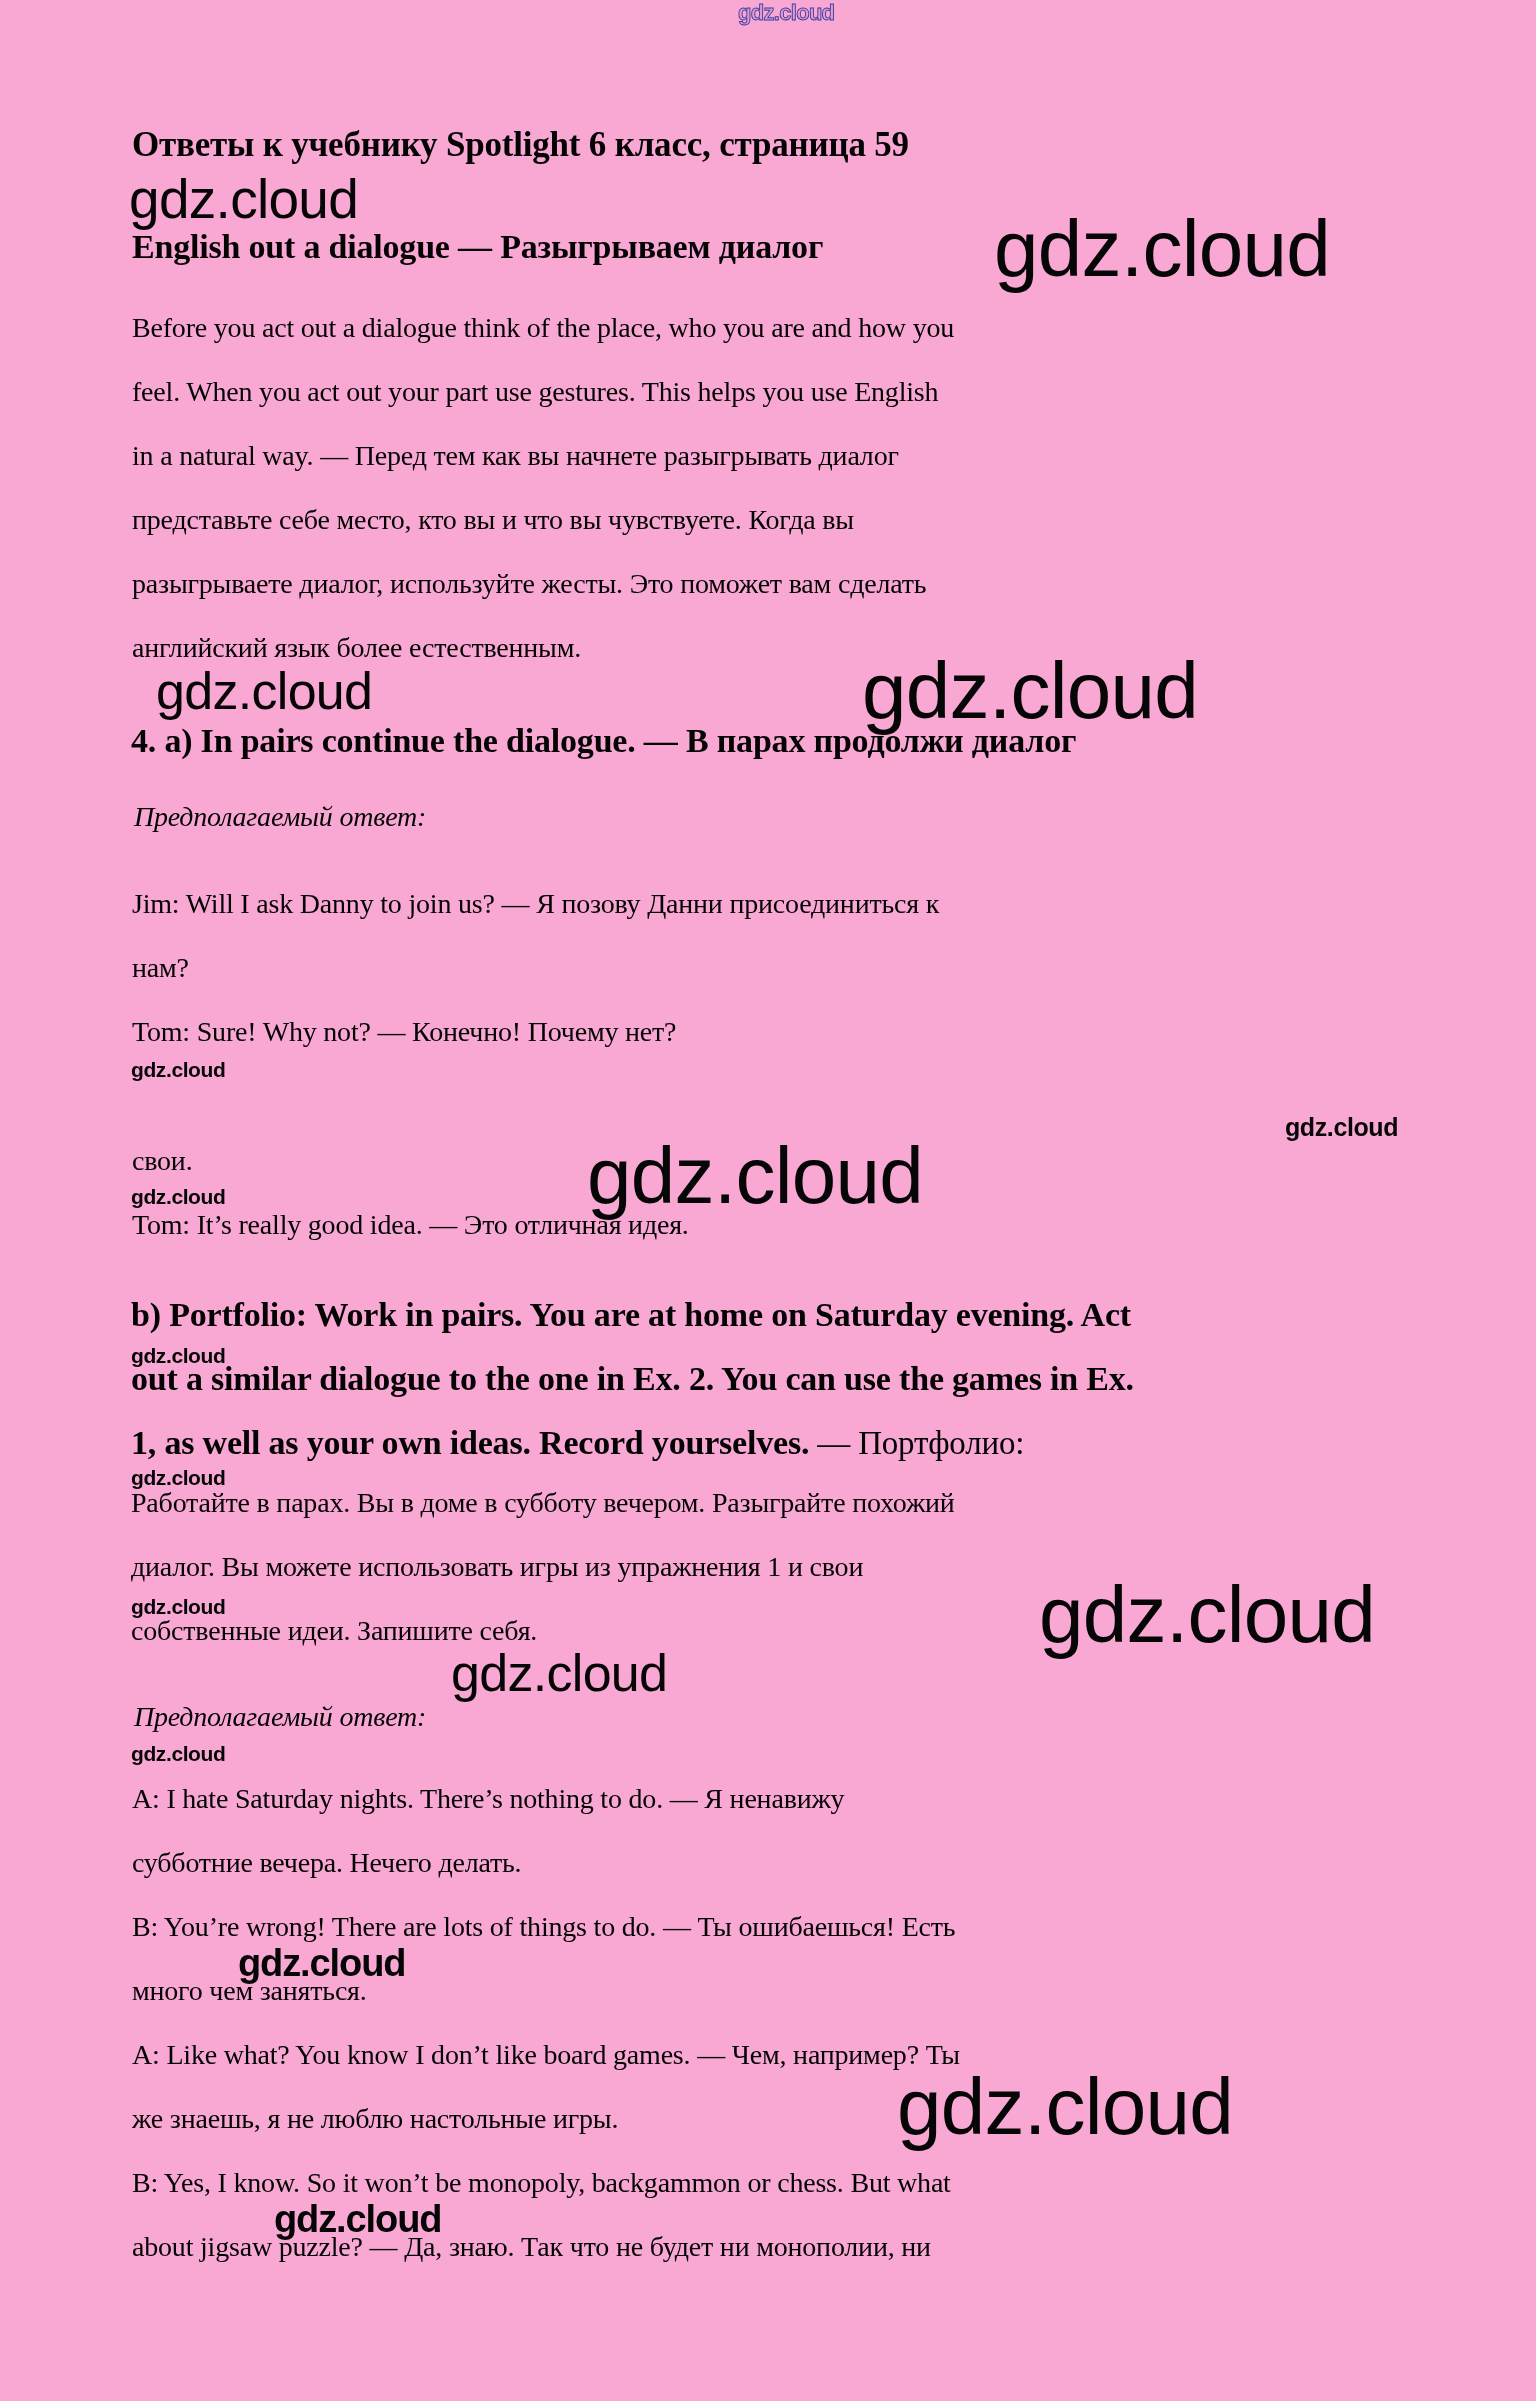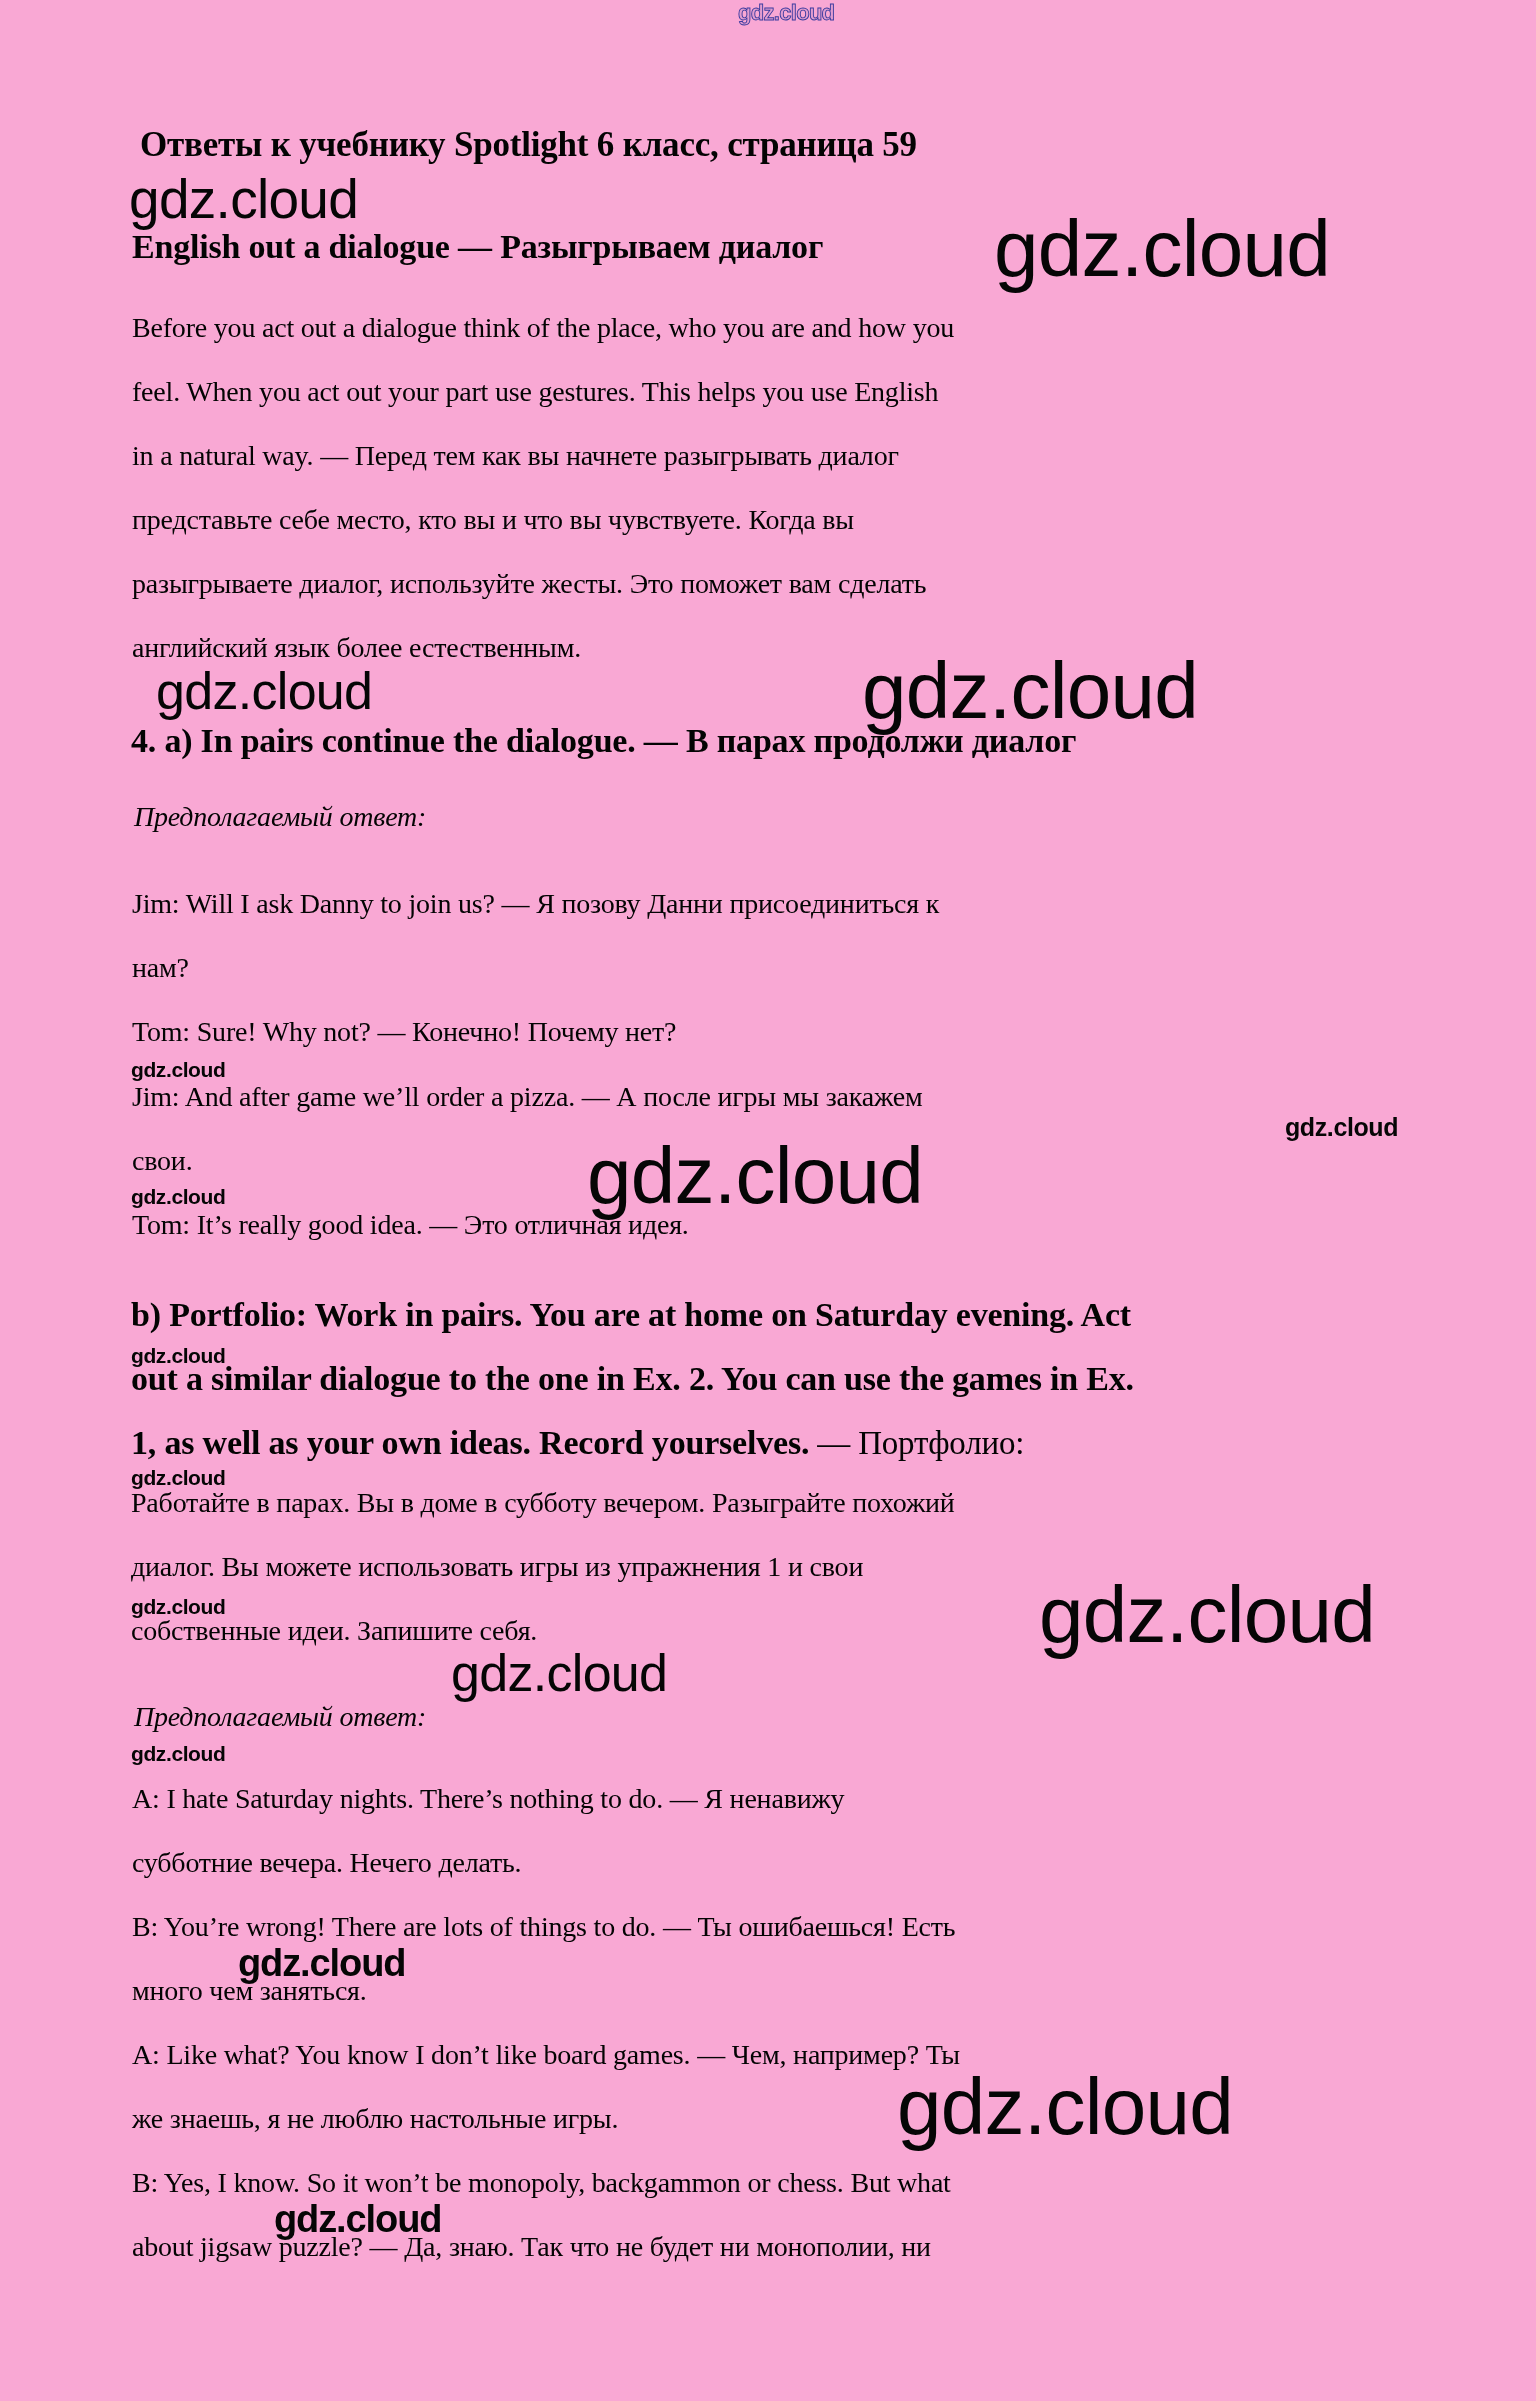--- a/index.html
+++ b/index.html
@@ -56,21 +56,21 @@
     }
   }
 </style>
 </head>
 <body>
 
 <div class="page">
 
   <div class="wm wm-top" style="left:738px; top:1.5px;">gdz.cloud</div>
 
-  <div class="t b" style="left:132px; top:125px; font-size:35px;margin-left:8px;">Ответы к учебнику Spotlight 6 класс, страница 59</div>
+  <div class="t b" style="left:132px; top:125px; font-size:35px;">Ответы к учебнику Spotlight 6 класс, страница 59</div>
 
   <div class="wm wm-lg" style="left:129px; top:172px;">gdz.cloud</div>
 
   <div class="t b" style="left:132px; top:227px;">English out a dialogue — Разыгрываем диалог</div>
 
   <div class="wm wm-xl" style="left:994px; top:209px;">gdz.cloud</div>
 
   <div class="t" style="left:132px; top:312px;">Before you act out a dialogue think of the place, who you are and how you</div>
   <div class="t" style="left:132px; top:376px;">feel. When you act out your part use gestures. This helps you use English</div>
   <div class="t" style="left:132px; top:440px;">in a natural way. — Перед тем как вы начнете разыгрывать диалог</div>
@@ -84,21 +84,20 @@
   <div class="t b" style="left:131px; top:721px;">4. a) In pairs continue the dialogue. — В парах продолжи диалог</div>
 
   <div class="t i" style="left:134px; top:801px;">Предполагаемый ответ:</div>
 
   <div class="t" style="left:132px; top:888px;">Jim: Will I ask Danny to join us? — Я позову Данни присоединиться к</div>
   <div class="t" style="left:132px; top:952px;">нам?</div>
   <div class="t" style="left:132px; top:1016px;">Tom: Sure! Why not? — Конечно! Почему нет?</div>
 
   <div class="wm wm-sm" style="left:131px; top:1059px;">gdz.cloud</div>
 
-  <div class="t" style="left:132px; top:1081px;">Jim: And after game we’ll order a pizza. — А после игры мы закажем</div>
 
   <div class="wm wm-sm2" style="left:1285px; top:1115px;">gdz.cloud</div>
 
   <div class="t" style="left:132px; top:1145px;">свои.</div>
 
   <div class="wm wm-xl" style="left:587px; top:1136px;">gdz.cloud</div>
   <div class="wm wm-sm" style="left:131px; top:1186px;">gdz.cloud</div>
 
   <div class="t" style="left:132px; top:1209px;">Tom: It’s really good idea. — Это отличная идея.</div>
 

